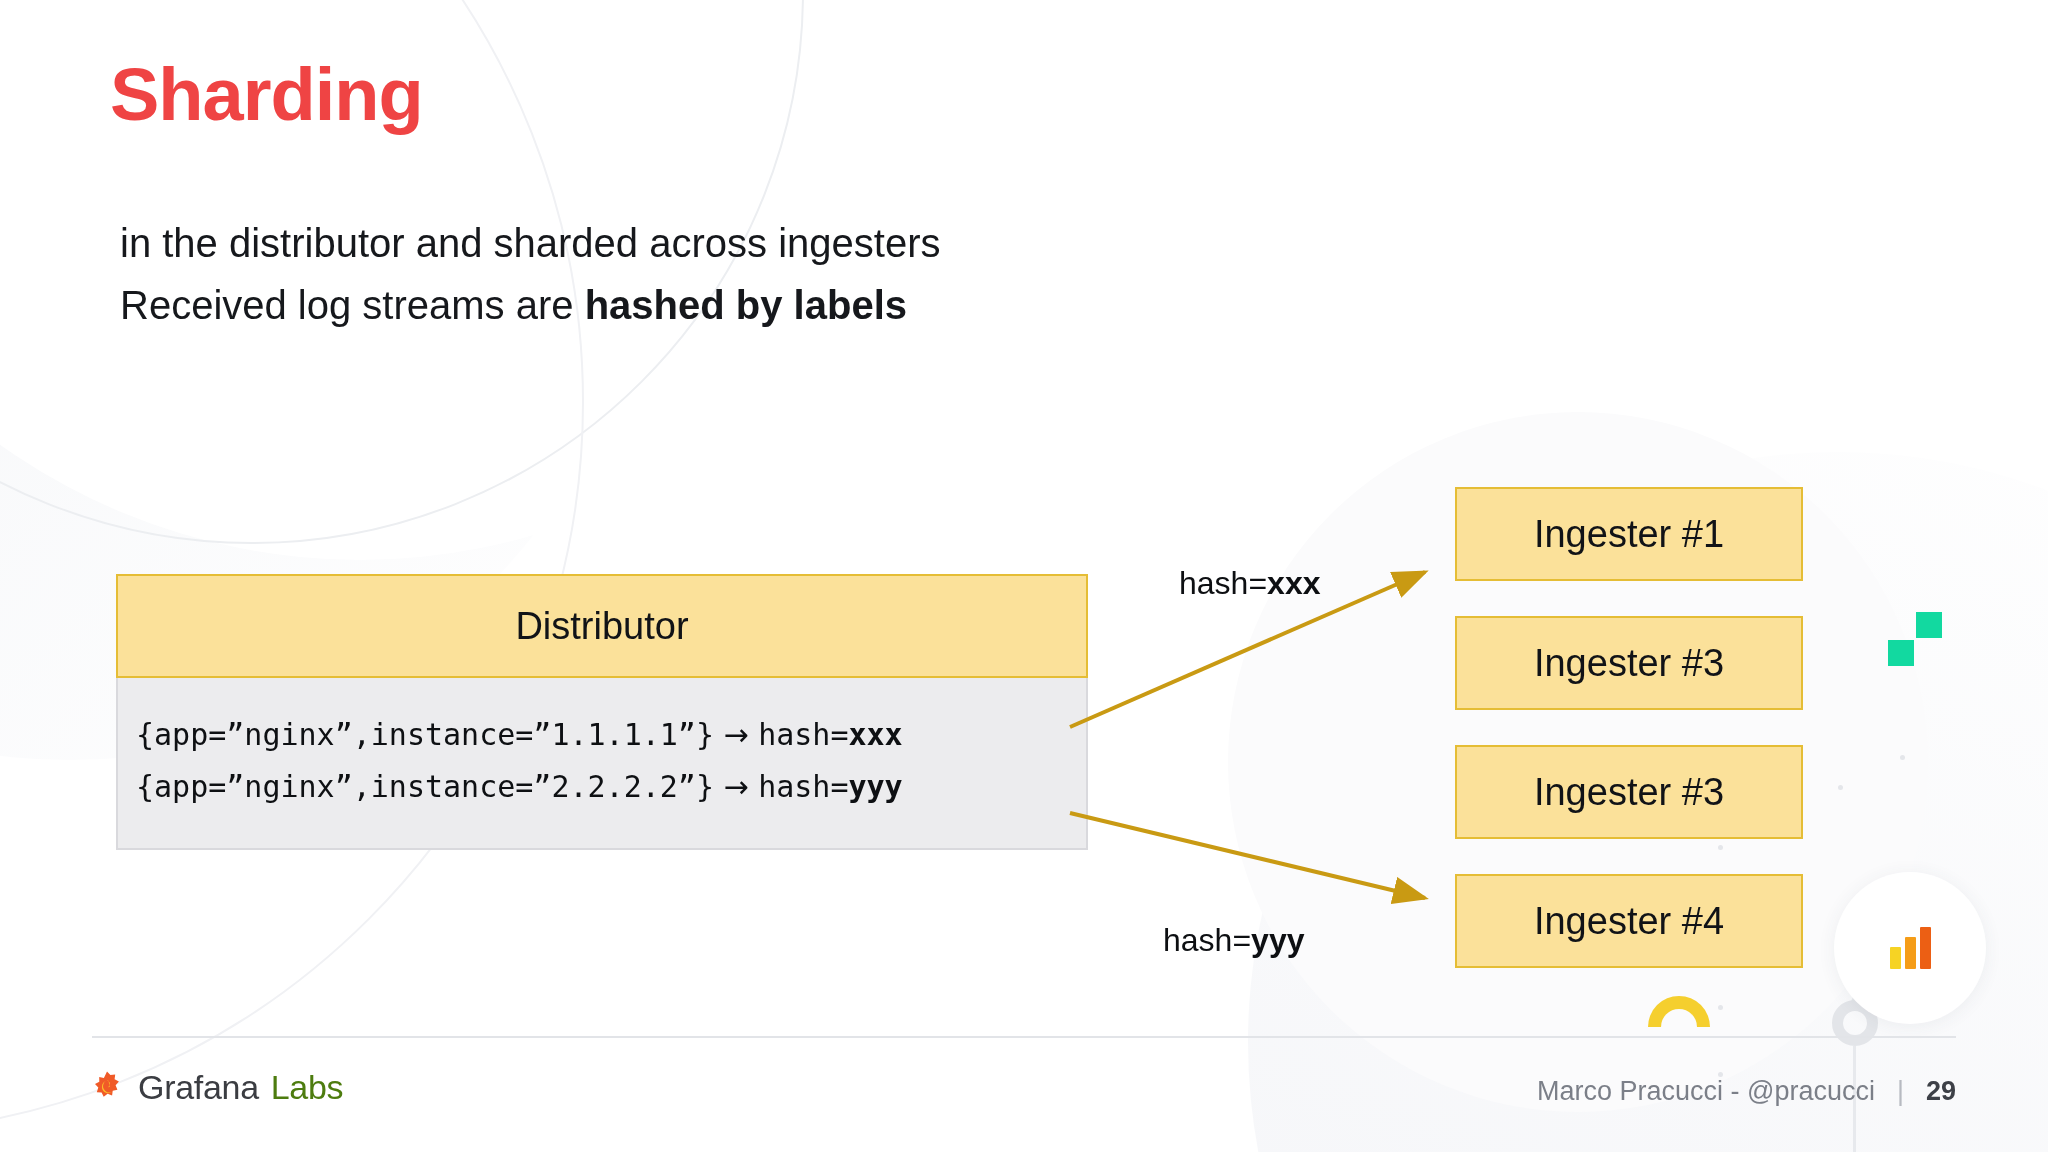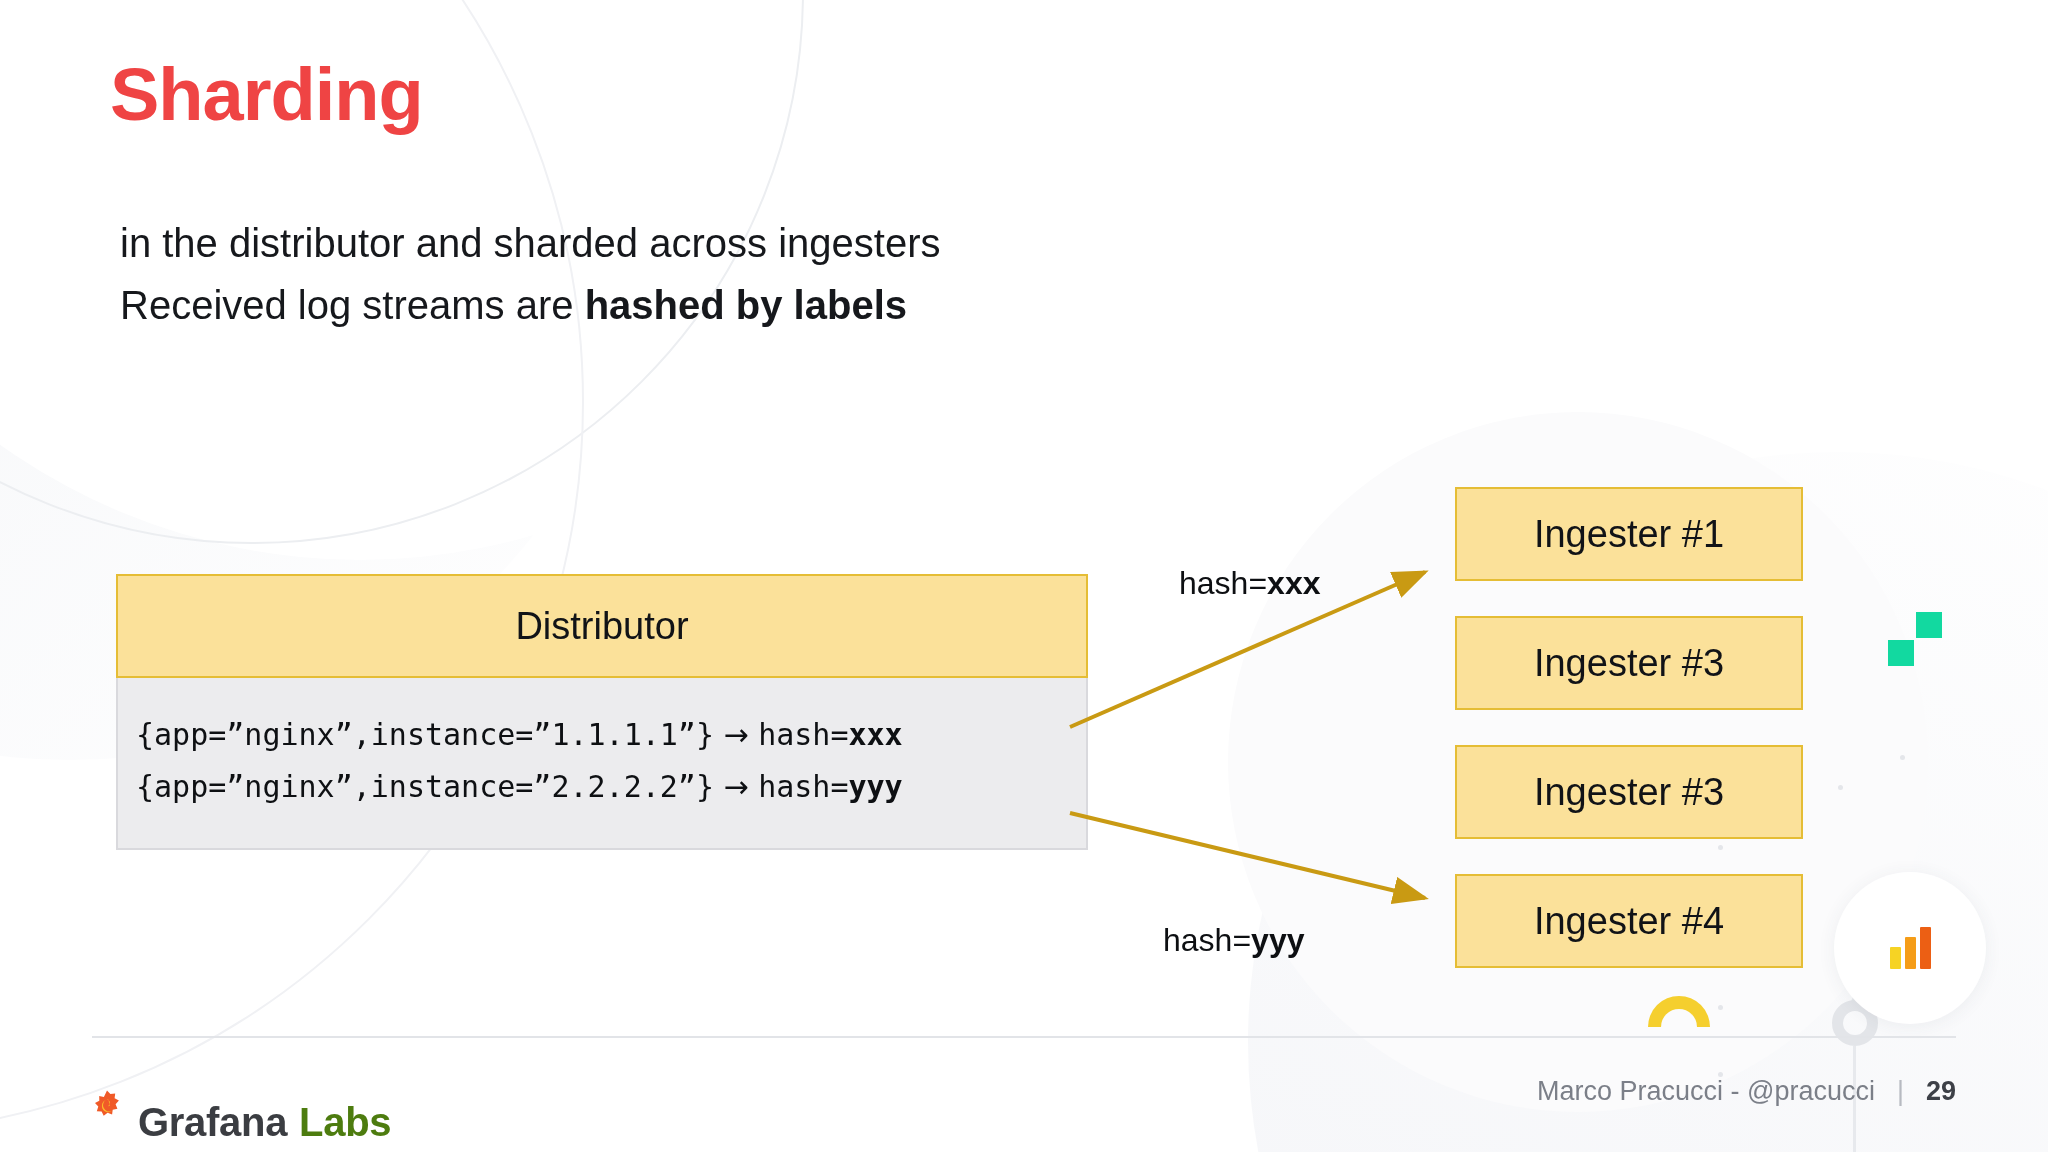--- a/index.html
+++ b/index.html
@@ -289,24 +289,23 @@
   }
   .footer-logo {
     position: absolute;
     left: 88px;
     top: 1068px;
     display: flex;
     align-items: center;
     gap: 12px;
   }
   .footer-logo .logo-word {
-    font-size: 40px;
-    font-weight: 700;
+    font-size: 34px;
+    font-weight: 400;
     letter-spacing: -.3px;
-    margin-top: 32px;
   }
   .logo-grafana { color: #3b3d42; }
   .logo-labs { color: #4d7c0f; }
   .footer-right {
     position: absolute;
     right: 92px;
     top: 1076px;
     display: flex;
     align-items: baseline;
     gap: 22px;

